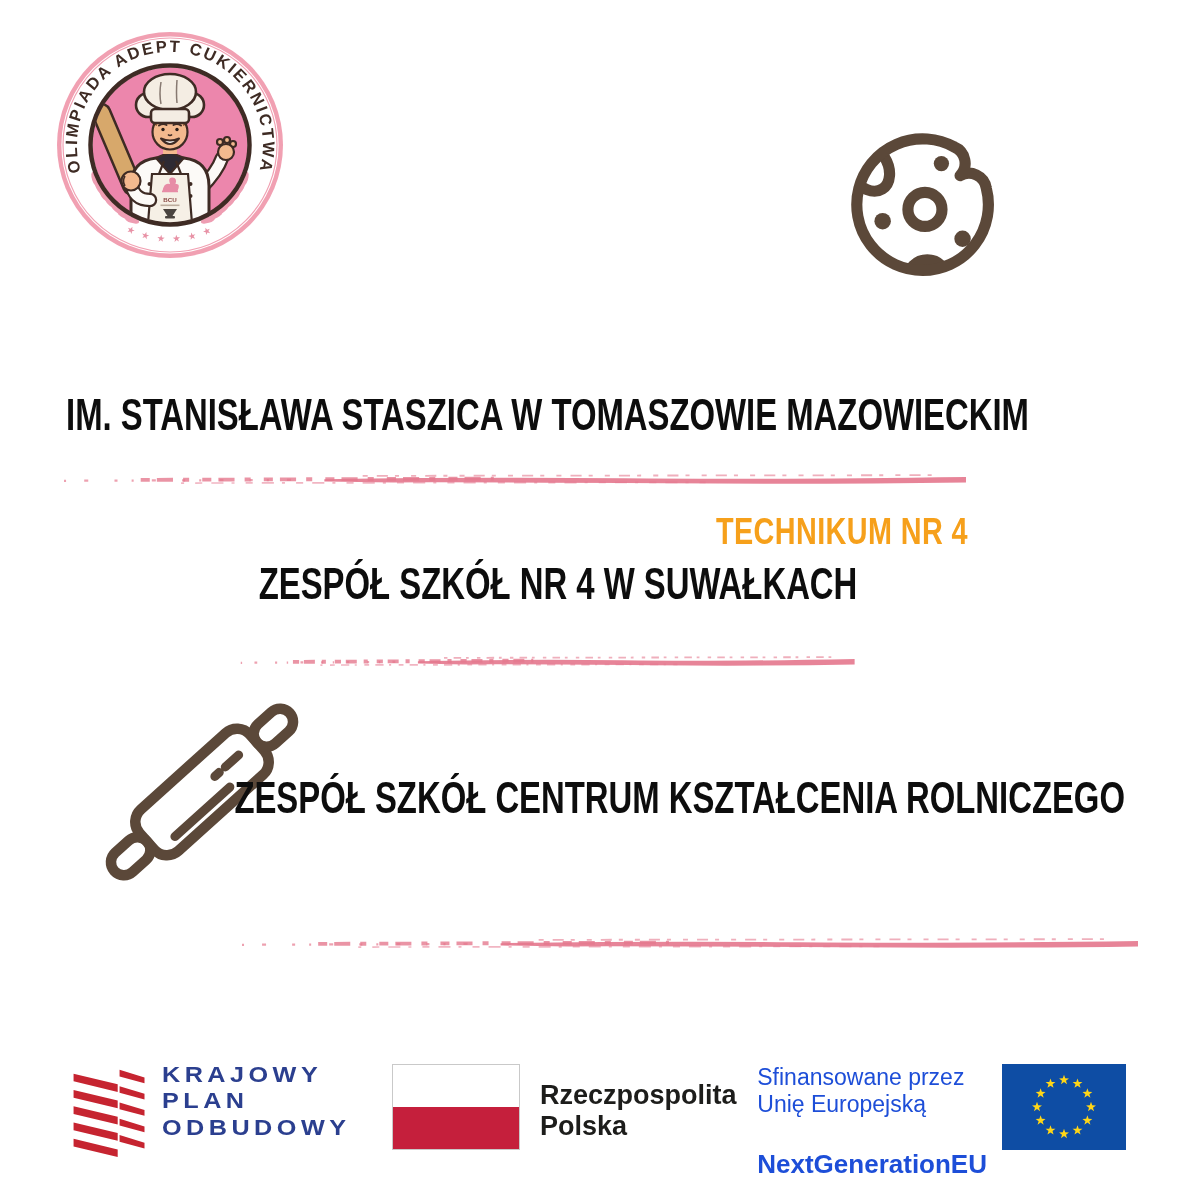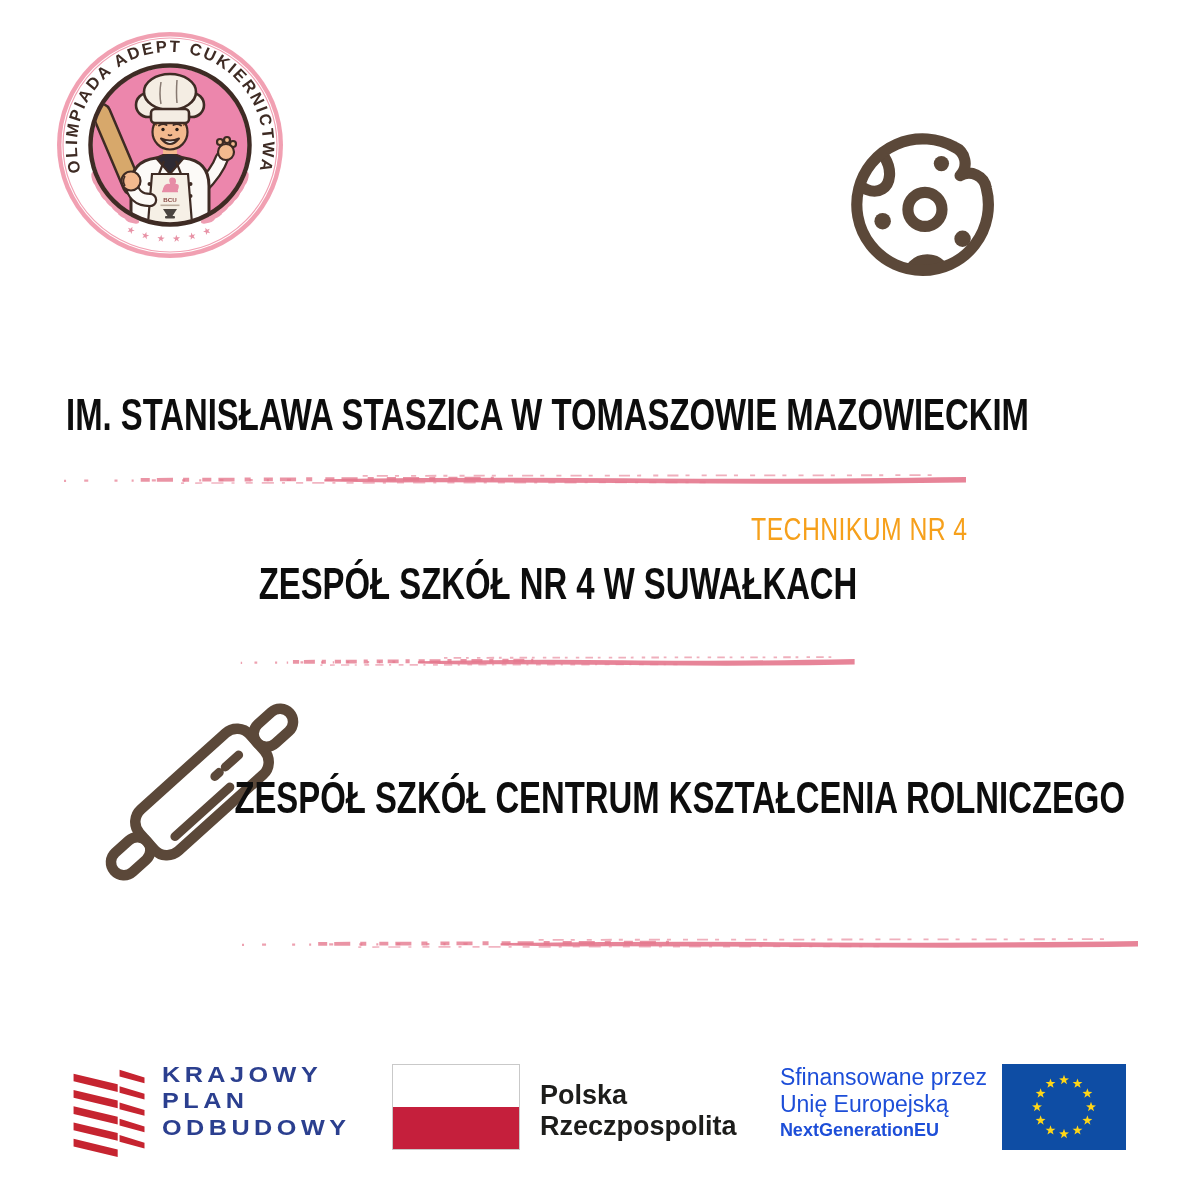--- a/index.html
+++ b/index.html
@@ -8,31 +8,31 @@
     font-family:"Liberation Sans",sans-serif;
   }
   .abs{position:absolute;}
   
   .h{position:absolute;white-space:nowrap;font-weight:700;color:var(--heading-black,#0d0d0d);font-size:45px;line-height:1;}
   .cx{display:inline-block;transform:scaleX(.73);}
   .oL{transform-origin:left top;}
   .oR{transform-origin:right top;}
   .oC{transform-origin:center top;}
   .centered{transform:translateX(-50%);text-align:center;}
-  .tag{position:absolute;white-space:nowrap;font-weight:400;font-size:31px;line-height:1;color:var(--accent-orange,#F6A01B);letter-spacing:.5px;}
+  .tag{position:absolute;white-space:nowrap;font-weight:700;font-size:36px;line-height:1;color:var(--accent-orange,#F6A01B);letter-spacing:.5px;}
   .tag .cx{transform:scaleX(.8);}
   .divider{position:absolute;height:18px;display:block;}
   
   .kpo-text{position:absolute;left:162px;top:1062px;color:var(--kpo-navy,#2B3F8F);font-weight:700;font-size:22.5px;line-height:26.4px;letter-spacing:4px;transform:scaleX(1.12);transform-origin:left top;white-space:nowrap;}
   .pl-flag{position:absolute;left:392px;top:1064px;width:128px;height:86px;border:1px solid #c9c9c9;box-sizing:border-box;}
   .pl-flag .w{height:42px;background:#fff;}
   .pl-flag .r{height:42px;background:var(--flag-red,#C51F3C);}
   .pl-text{position:absolute;left:540px;top:1080px;color:#1d1d1b;font-weight:700;font-size:27px;line-height:31px;white-space:nowrap;}
   .eu-text{position:absolute;right:213px;top:1064px;text-align:left;color:#1d4ed8;font-size:23px;line-height:26.5px;white-space:nowrap;}
-  .eu-text .b{font-weight:700;font-size:18px;}
+  .eu-text .b{font-weight:700;font-size:26px;margin-top:34px;}
   svg text{font-family:"Liberation Sans",sans-serif;}
 </style>
 </head>
 <body>
 
 <div id="canvas">
 
   <svg width="0" height="0" style="position:absolute">
     <defs>
       <g id="brush">
@@ -220,22 +220,22 @@
       <div>KRAJOWY</div>
       <div>PLAN</div>
       <div>ODBUDOWY</div>
     </div>
 
     <div class="pl-flag">
       <div class="w"></div>
       <div class="r"></div>
     </div>
     <div class="pl-text">
+      <div>Rzeczpospolita</div>
       <div>Polska</div>
-      <div>Rzeczpospolita</div>
     </div>
 
     <div class="eu-text">
       <div>Sfinansowane przez</div>
       <div>Unię Europejską</div>
       <div class="b">NextGenerationEU</div>
     </div>
     <svg class="abs" style="left:1002px;top:1064px" width="124" height="86" viewBox="0 0 124 86">
       <rect width="124" height="86" fill="var(--eu-blue,#0E4DA4)"></rect>
       <g>

